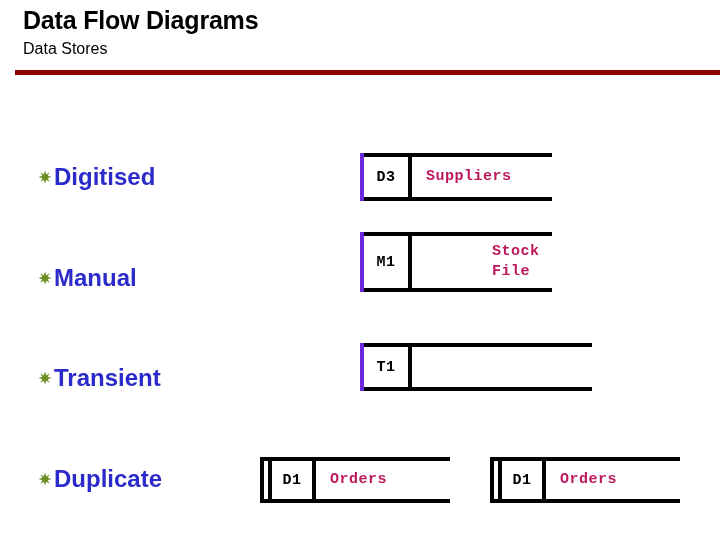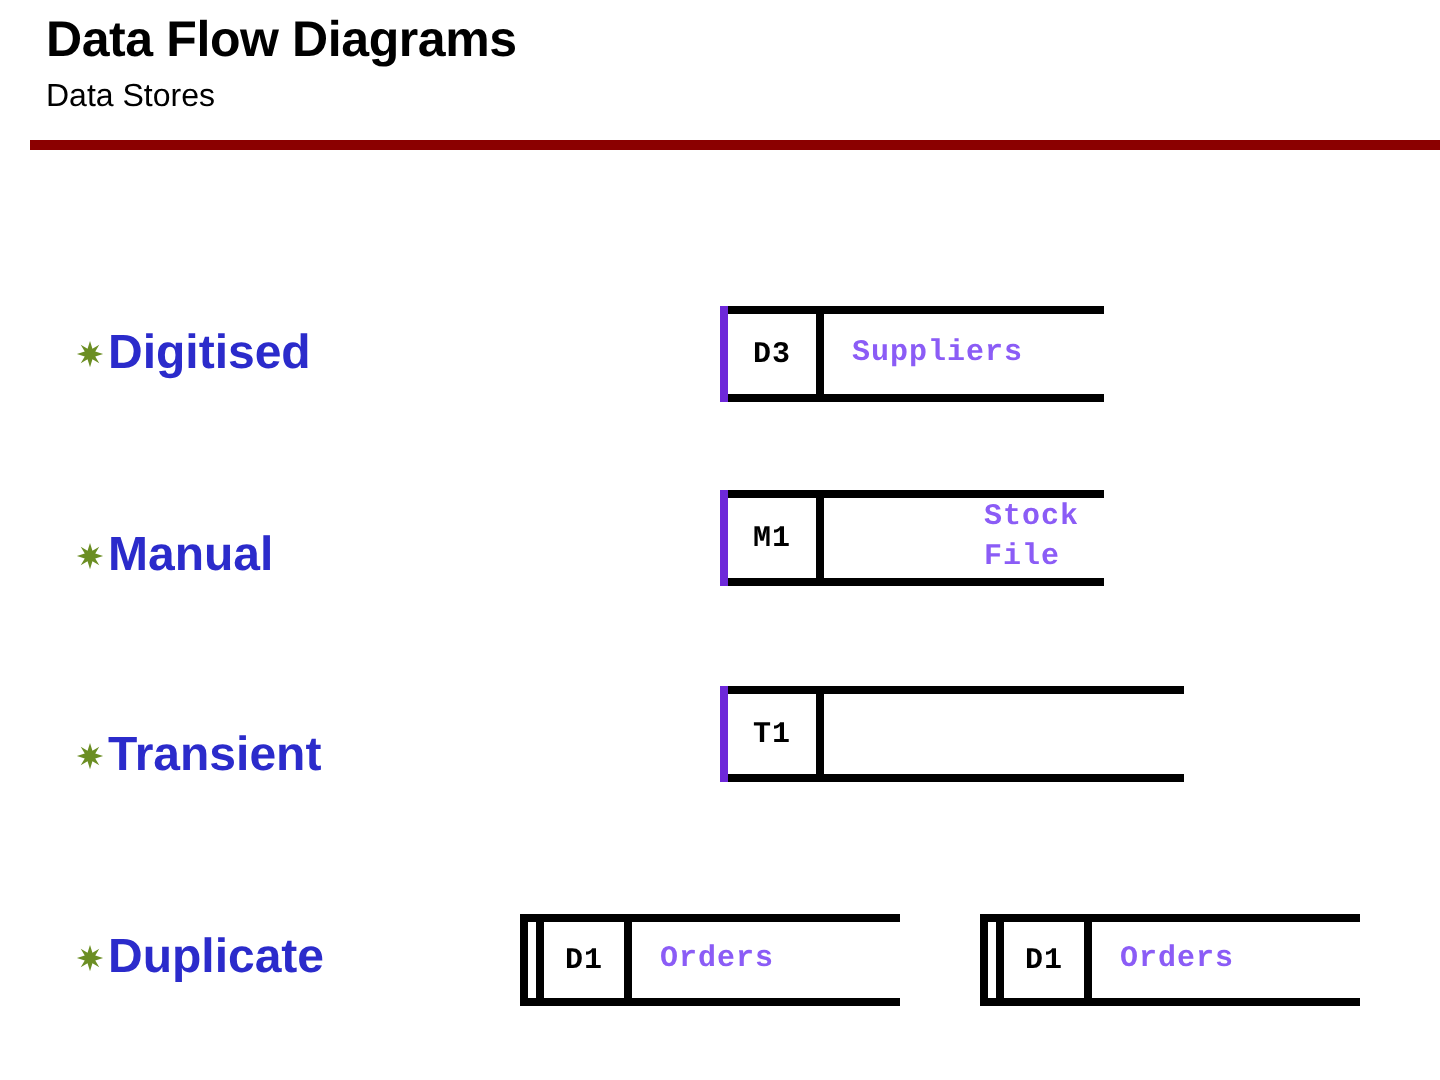--- a/index.html
+++ b/index.html
@@ -125,21 +125,21 @@
   .ds-name {
     position: absolute;
     top: 0;
     bottom: 0;
     display: flex;
     flex-direction: column;
     justify-content: center;
     font-family: "Liberation Mono", monospace;
     font-size: 15px;
     font-weight: bold;
-    color: #8b5cf6;
+    color: #be185d;
     letter-spacing: 0.5px;
     white-space: pre;
     line-height: 1.35;
   }
 </style>
 </head>
 <body>
 
 <div id="slide-header">
   <div id="slide-title">Data Flow Diagrams</div>
@@ -175,21 +175,21 @@
   <span class="bullet-label">Duplicate</span>
 </div>
 
 <div class="datastore" style="left:360px; top:153px; width:192px; height:48px;">
   <div class="ds-line-top" style="width:192px;"></div>
   <div class="ds-line-bottom" style="width:192px;"></div>
   <div class="ds-id" style="width:52px;">D3</div>
   <div class="ds-name" style="left:66px;">Suppliers</div>
 </div>
 
-<div class="datastore" style="left:360px; top:245px; width:192px; height:48px;">
+<div class="datastore" style="left:360px; top:232px; width:192px; height:60px;">
   <div class="ds-line-top" style="width:192px;"></div>
   <div class="ds-line-bottom" style="width:192px;"></div>
   <div class="ds-id" style="width:52px;">M1</div>
   <div class="ds-name" style="left:92px;margin-left:40px;">
     <span>Stock</span>
     <span>File</span>
   </div>
 </div>
 
 <div class="datastore" style="left:360px; top:343px; width:232px; height:48px;">

